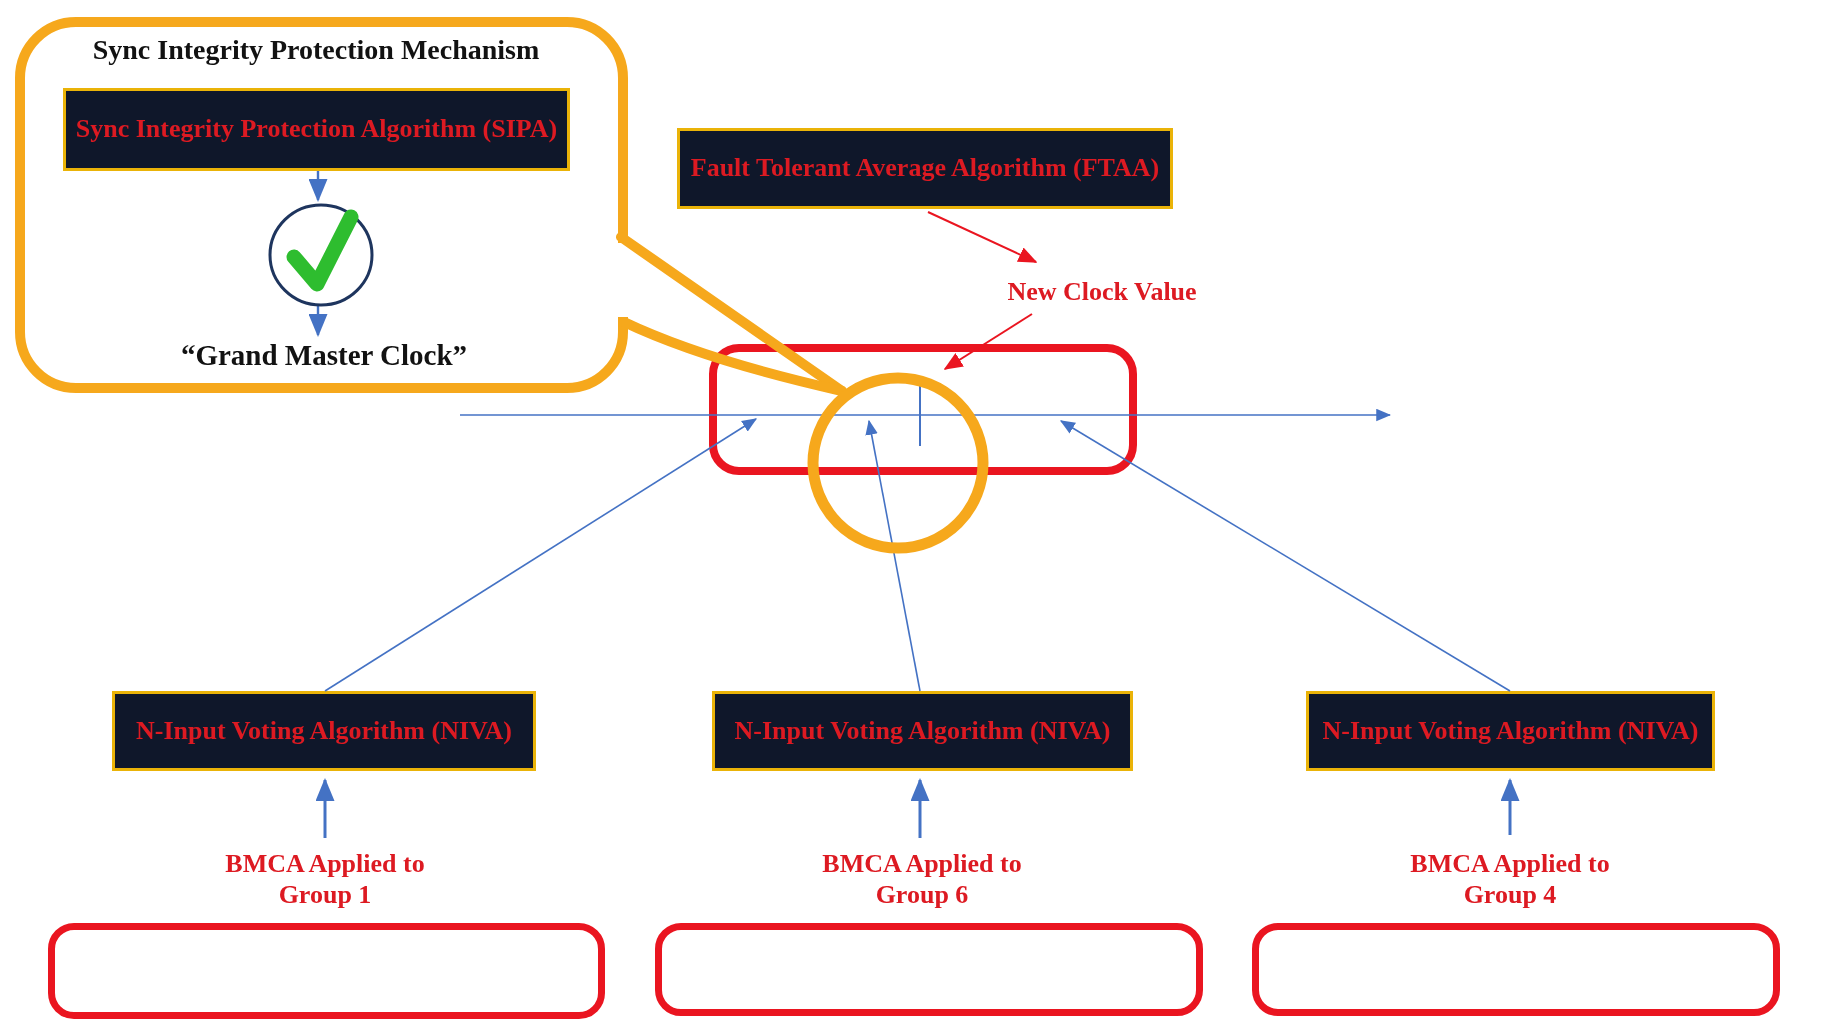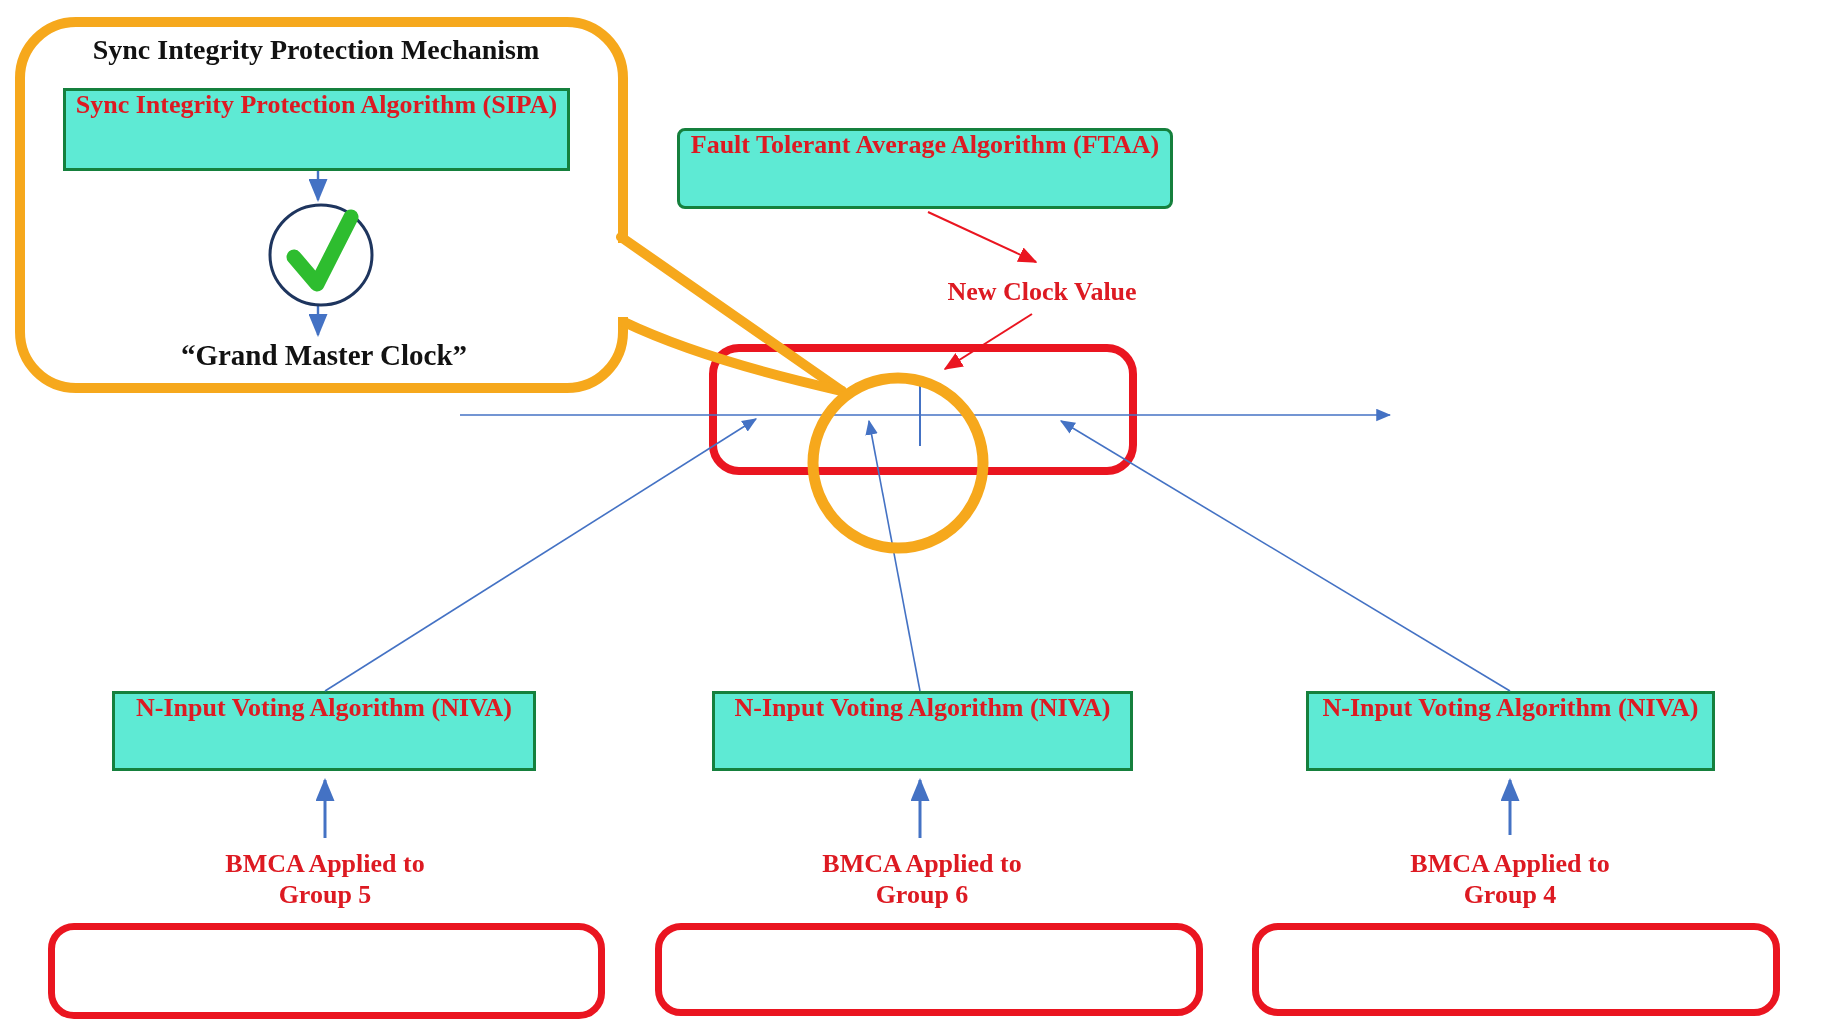--- a/index.html
+++ b/index.html
@@ -2,22 +2,22 @@
 <html><head>
 <meta charset="utf-8">
 <style>
   html,body{margin:0;padding:0;background:#ffffff;}
   #canvas{
     position:relative;width:1822px;height:1030px;background:#ffffff;overflow:hidden;
     font-family:"Liberation Serif", serif;
     margin-top:8px;
   }
   .navy-box{
-    position:absolute;box-sizing:border-box;background:#5eead4;
-    border:3px solid #15803d;display:flex;justify-content:center;
+    position:absolute;box-sizing:border-box;background:#0f172a;
+    border:3px solid #eab308;display:flex;align-items:center;justify-content:center;
     color:#DD1A22;font-weight:bold;font-size:26px;text-align:center;line-height:1.1;
   }
   .red-slot{
     position:absolute;box-sizing:border-box;background:transparent;
     border:7px solid #EA1520;border-radius:26px;
   }
   .free-text{position:absolute;transform:translateX(-50%);white-space:nowrap;text-align:center;}
   .title-text{color:#121212;font-weight:bold;font-size:28px;}
   .gmc-text{color:#121212;font-size:29px;}
   .red-note{color:#DD1A22;font-weight:bold;font-size:26px;line-height:31px;}
@@ -29,38 +29,38 @@
 <div id="canvas">
 
   <div class="free-text title-text" style="left:316px;top:26px;">Sync Integrity Protection Mechanism</div>
 
   <div class="navy-box" style="left:63px;top:80px;width:507px;height:83px;">
     <span>Sync Integrity Protection Algorithm (SIPA)</span>
   </div>
 
   <div class="free-text gmc-text" style="left:324px;top:331px;font-weight:bold;">“Grand Master Clock”</div>
 
-  <div class="navy-box" style="left:677px;top:120px;width:496px;height:81px;border-radius:8px;">
+  <div class="navy-box" style="left:677px;top:120px;width:496px;height:81px;">
     <span>Fault Tolerant Average Algorithm (FTAA)</span>
   </div>
-  <div class="free-text red-note" style="left:1042px;top:268px;">New Clock Value</div>
+  <div class="free-text red-note" style="left:1102px;top:268px;">New Clock Value</div>
 
   <div class="navy-box" style="left:112px;top:683px;width:424px;height:80px;">
     <span>N-Input Voting Algorithm (NIVA)</span>
   </div>
   <div class="navy-box" style="left:712px;top:683px;width:421px;height:80px;">
     <span>N-Input Voting Algorithm (NIVA)</span>
   </div>
   <div class="navy-box" style="left:1306px;top:683px;width:409px;height:80px;">
     <span>N-Input Voting Algorithm (NIVA)</span>
   </div>
 
   <div class="free-text red-note" style="left:325px;top:840px;">
     <div>BMCA Applied to</div>
-    <div>Group 5</div>
+    <div>Group 1</div>
   </div>
   <div class="free-text red-note" style="left:922px;top:840px;">
     <div>BMCA Applied to</div>
     <div>Group 6</div>
   </div>
   <div class="free-text red-note" style="left:1510px;top:840px;">
     <div>BMCA Applied to</div>
     <div>Group 4</div>
   </div>
 

